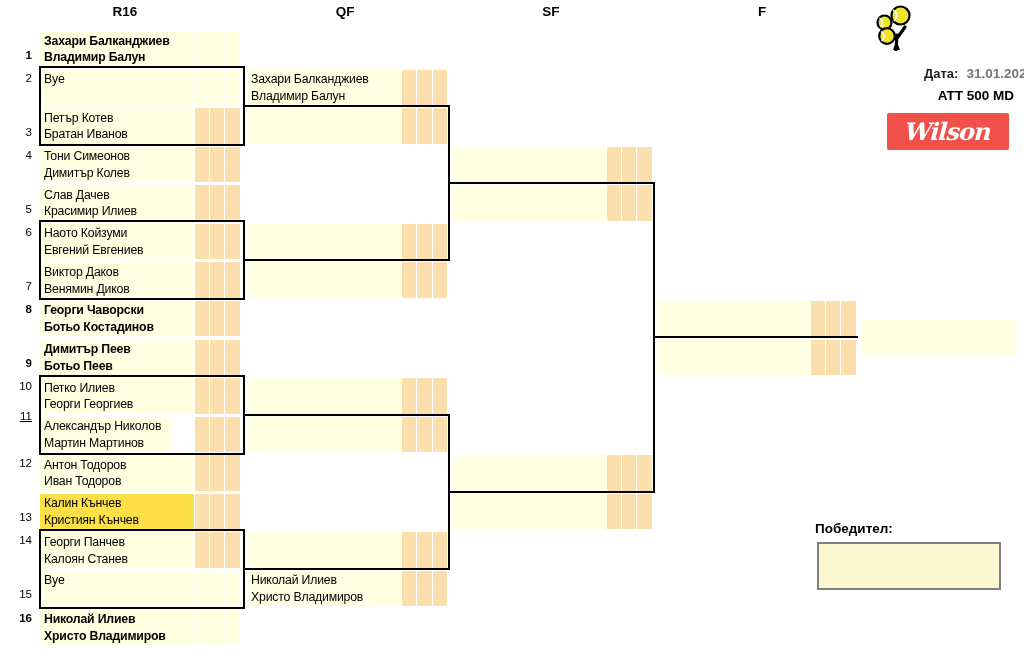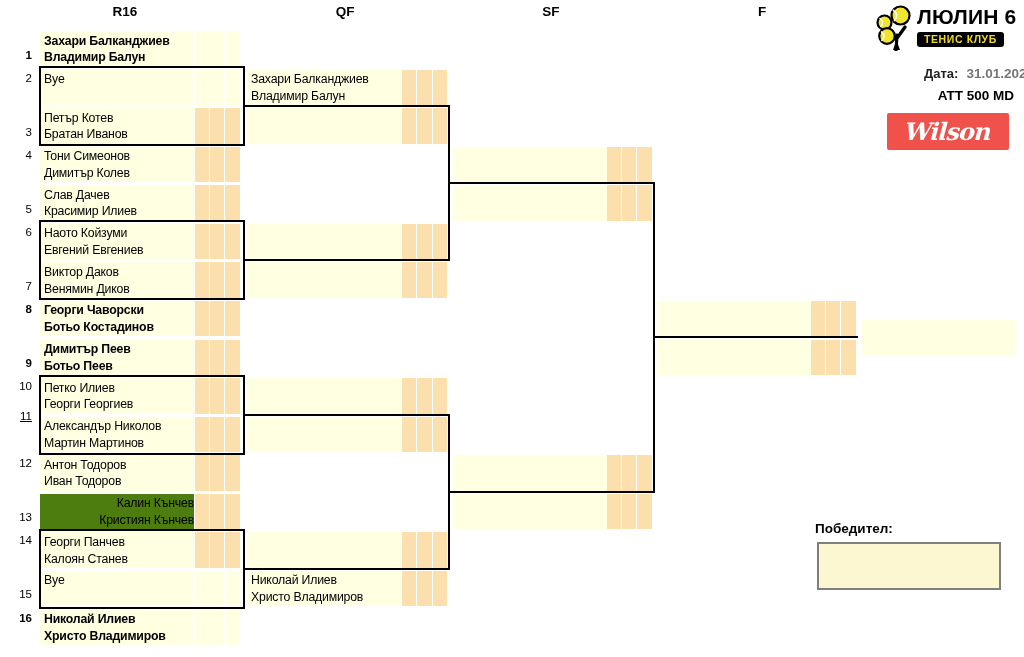--- a/index.html
+++ b/index.html
@@ -139,41 +139,41 @@
     <div class="cell team" style="left: 40px; top: 378.13px; width: 154px; height: 35.5px; background: rgb(255, 255, 226);">
       <div class="pl">Петко Илиев</div>
       <div class="pl">Георги Георгиев</div>
     </div>
     <div class="boxes" style="left: 194.5px; top: 378.13px; height: 35.5px;">
       <div class="sbox" style="background: rgb(251, 223, 172);"></div>
       <div class="sbox" style="background: rgb(251, 223, 172);"></div>
       <div class="sbox" style="background: rgb(251, 223, 172);"></div>
     </div>
     <div class="num" style="top: 410px; text-decoration: underline;">11</div>
-    <div class="cell team" style="left: 40px; top: 416.7px; width: 154px; height: 35.5px; background: rgb(255, 255, 226);">
+    <div class="cell team" style="left: 40px; top: 416.7px; width: 132px; height: 35.5px; background: rgb(255, 255, 226);">
       <div class="pl">Александър Николов</div>
       <div class="pl">Мартин Мартинов</div>
     </div>
     <div class="boxes" style="left: 194.5px; top: 416.7px; height: 35.5px;">
       <div class="sbox" style="background: rgb(251, 223, 172);"></div>
       <div class="sbox" style="background: rgb(251, 223, 172);"></div>
       <div class="sbox" style="background: rgb(251, 223, 172);"></div>
     </div>
     <div class="num" style="top: 457.27px;">12</div>
     <div class="cell team" style="left: 40px; top: 455.27px; width: 154px; height: 35.5px; background: rgb(255, 255, 226);">
       <div class="pl">Антон Тодоров</div>
       <div class="pl">Иван Тодоров</div>
     </div>
     <div class="boxes" style="left: 194.5px; top: 455.27px; height: 35.5px;">
       <div class="sbox" style="background: rgb(251, 223, 172);"></div>
       <div class="sbox" style="background: rgb(251, 223, 172);"></div>
       <div class="sbox" style="background: rgb(251, 223, 172);"></div>
     </div>
     <div class="num" style="top: 511.34px;">13</div>
-    <div class="cell team" style="left: 40px; top: 493.84px; width: 154px; height: 35.5px; background: #4d7c0f; align-items: flex-end;">
+    <div class="cell team" style="left: 40px; top: 493.84px; width: 154px; height: 35.5px; background: #fde047;">
       <div class="pl">Калин Кънчев</div>
       <div class="pl">Кристиян Кънчев</div>
     </div>
     <div class="boxes" style="left: 194.5px; top: 493.84px; height: 35.5px;">
       <div class="sbox" style="background: rgb(251, 223, 172);"></div>
       <div class="sbox" style="background: rgb(251, 223, 172);"></div>
       <div class="sbox" style="background: rgb(251, 223, 172);"></div>
     </div>
     <div class="num" style="top: 534.41px;">14</div>
     <div class="cell team" style="left: 40px; top: 532.41px; width: 154px; height: 35.5px; background: rgb(255, 255, 226);">
@@ -355,24 +355,20 @@
   <svg width="38" height="46" viewBox="0 0 38 46">
     <path d="M20 45 L21 30 M20.5 34 L29 22 M20.5 35 L10 25" stroke="#000" stroke-width="3.2" fill="none" stroke-linecap="round"></path>
     <path d="M17 45 L24 45 L21.5 38 L19.5 38 Z" fill="#000"></path>
     <circle cx="24.5" cy="10.5" r="9" fill="#EFE52F" stroke="#000" stroke-width="2.2"></circle>
     <path d="M17 5 Q24 10 18 16" stroke="#fff" stroke-width="1.6" fill="none"></path>
     <circle cx="8.5" cy="17.5" r="7" fill="#EFE52F" stroke="#000" stroke-width="2.2"></circle>
     <path d="M3.5 13 Q9 17 4.5 22" stroke="#fff" stroke-width="1.4" fill="none"></path>
     <circle cx="11" cy="31" r="7.8" fill="#EFE52F" stroke="#000" stroke-width="2.2"></circle>
     <path d="M5 26.5 Q11 31 5.5 36" stroke="#fff" stroke-width="1.4" fill="none"></path>
   </svg>
-  <div style="margin-left:3px">
-    <div class="club-name">ЛЮЛИН 6</div>
-    <span class="club-tagline">ТЕНИС КЛУБ</span>
-  </div>
 </div>
 
 <div class="meta-line" style="left:880px;top:64px">
   <span class="date-label">Дата:</span><span class="date-value">31.01.2026</span>
 </div>
 <div class="meta-line" style="left:860px;top:86px">
   <span class="category">ATT 500 MD</span>
 </div>
 
 <div class="wilson">

